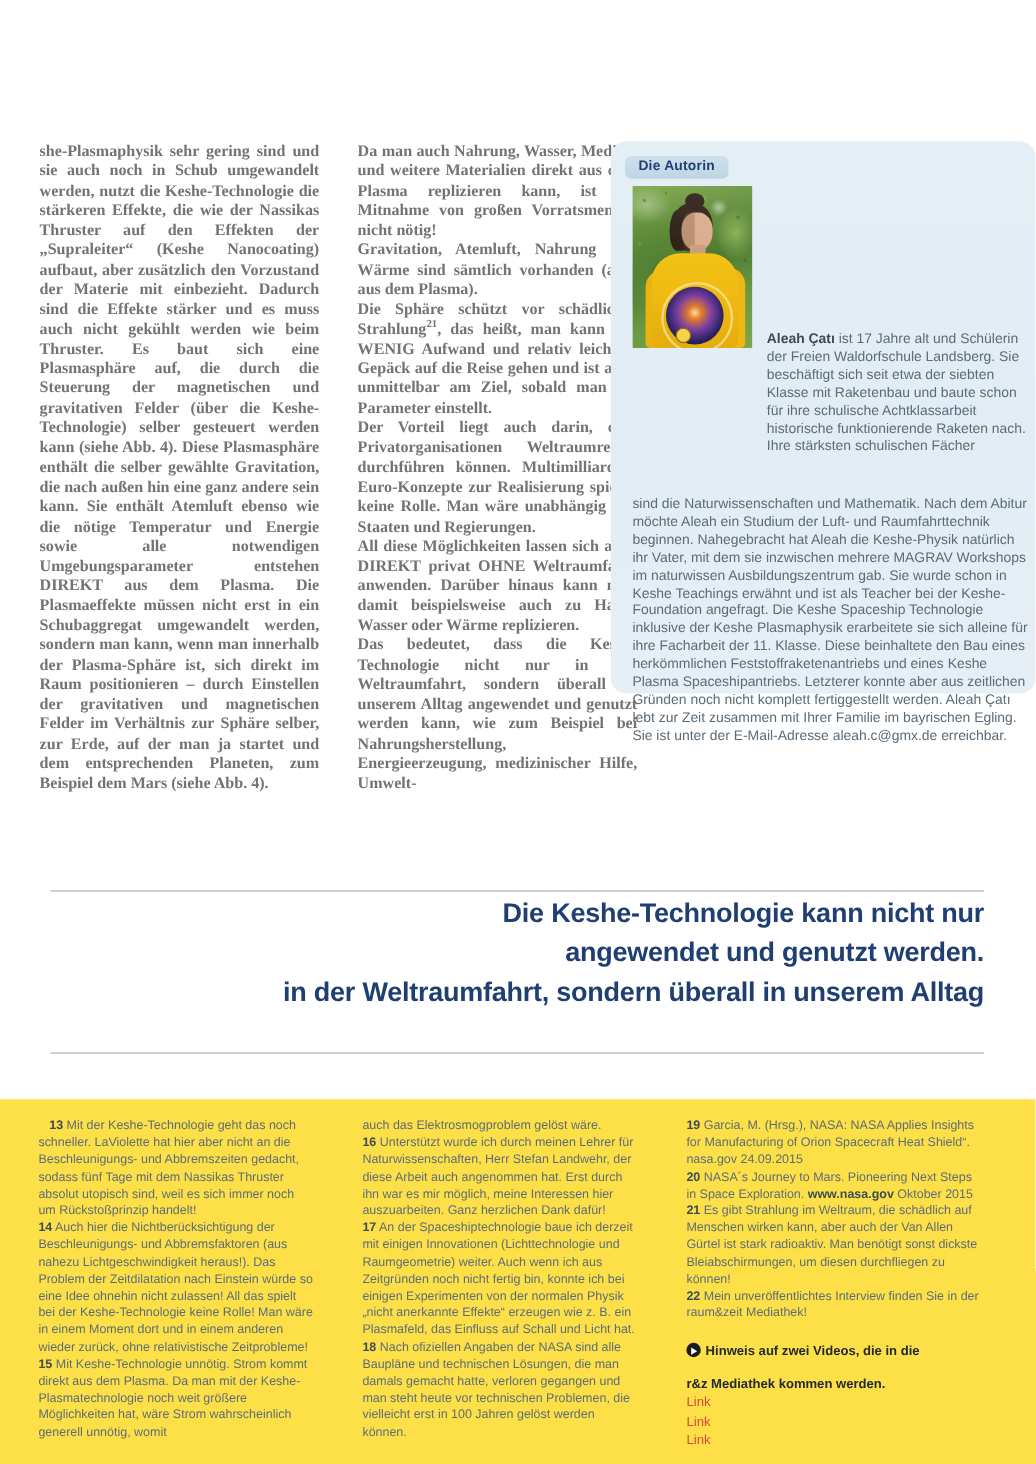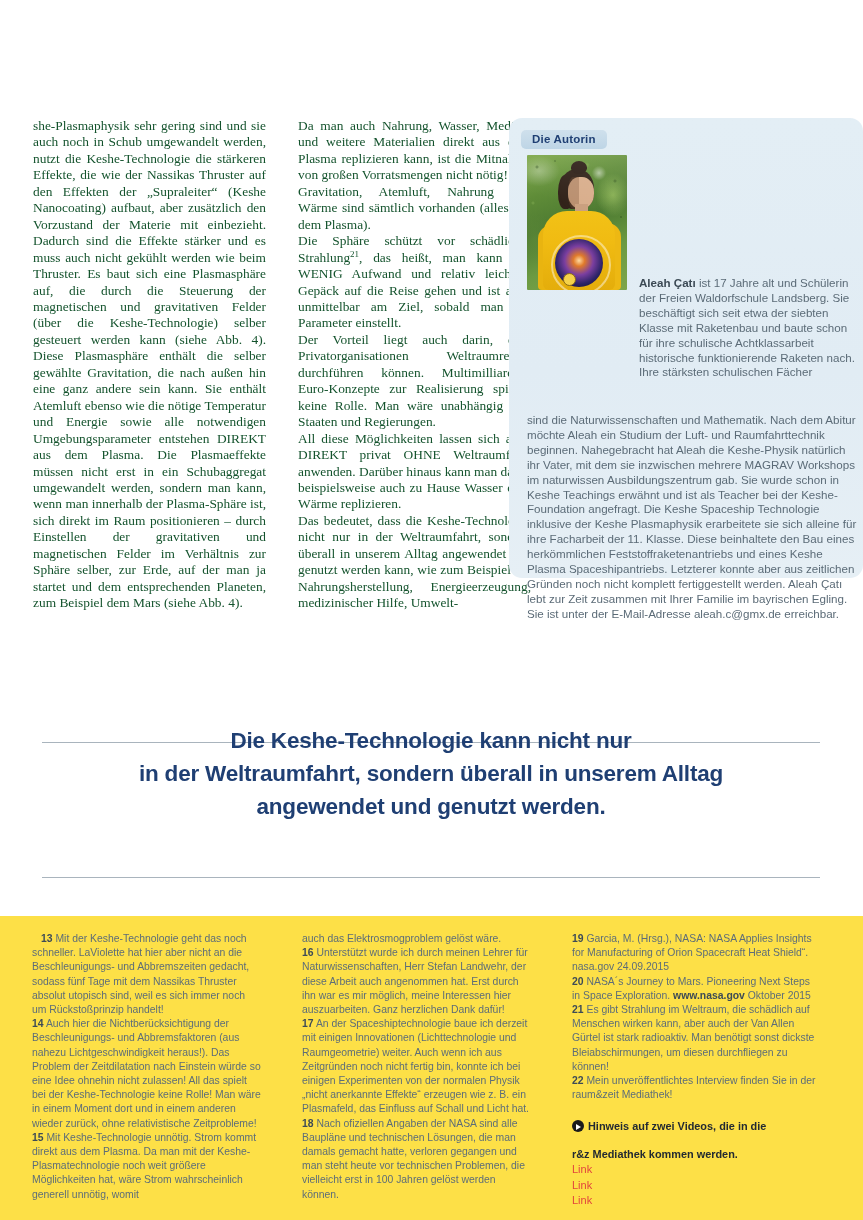--- a/index.html
+++ b/index.html
@@ -31,24 +31,25 @@
     height: 620px;
   }
 
   .col {
     position: absolute;
     top: 0;
     width: 233px;
     font-family: "Liberation Serif", serif;
     font-size: 13.4px;
     line-height: 16.45px;
-    color: #14532d;
+    color: #737373;
     text-align: justify;
     -webkit-hyphens: none;
     hyphens: none;
+    font-weight: bold;
   }
   .col p {
     margin: 0;
   }
   .col-1 { left: 0; }
   .col-2 { left: 265px; }
   .col-3 { left: 530px; width: 237px; }
 
   .col-3.lower {
     top: 494px;
@@ -251,23 +252,23 @@
     position: absolute;
     height: 1px;
     background: #a9b4bd;
   }
   .rule-top { left: 42px; top: 742px; width: 778px; }
   .rule-bottom { left: 42px; top: 877px; width: 778px; }
 
   .pullquote {
     position: absolute;
     left: 42px;
-    top: 724px;
+    top: 744px;
     width: 778px;
-    text-align: center;
+    text-align: right;
     font-family: "Liberation Sans", sans-serif;
     font-weight: bold;
     font-size: 22.5px;
     line-height: 33px;
     color: #1f3f73;
     letter-spacing: -0.2px;
   }
 
   
   .footnotes {
@@ -379,22 +380,22 @@
     </div>
 
     <div class="author-text"><b>Aleah Çatı</b><span> ist 17 Jahre alt und Schülerin der Freien Waldorfschule Landsberg. Sie beschäftigt sich seit etwa der siebten Klasse mit Raketenbau und baute schon für ihre schulische Achtklassarbeit historische funktionierende Raketen nach. Ihre stärksten schulischen Fächer</span></div>
 
     <div class="author-text-wide">sind die Naturwissenschaften und Mathematik. Nach dem Abitur möchte Aleah ein Studium der Luft- und Raumfahrttechnik beginnen. Nahegebracht hat Aleah die Keshe-Physik natürlich ihr Vater, mit dem sie inzwischen mehrere MAGRAV Workshops im naturwissen Ausbildungszentrum gab. Sie wurde schon in Keshe Teachings erwähnt und ist als Teacher bei der Keshe-Foundation angefragt. Die Keshe Spaceship Technologie inklusive der Keshe Plasmaphysik erarbeitete sie sich alleine für ihre Facharbeit der 11. Klasse. Diese beinhaltete den Bau eines herkömmlichen Feststoffraketenantriebs und eines Keshe Plasma Spaceshipantriebs. Letzterer konnte aber aus zeitlichen Gründen noch nicht komplett fertiggestellt werden. Aleah Çatı lebt zur Zeit zusammen mit Ihrer Familie im bayrischen Egling. Sie ist unter der E-Mail-Adresse aleah.c@gmx.de erreichbar.</div>
   </div>
 
   <div class="rule rule-top"></div>
   <div class="pullquote">
     <div>Die Keshe-Technologie kann nicht nur</div>
+    <div>angewendet und genutzt werden.</div>
     <div>in der Weltraumfahrt, sondern überall in unserem Alltag</div>
-    <div>angewendet und genutzt werden.</div>
   </div>
   <div class="rule rule-bottom"></div>
 
   <div class="footnotes">
 
     <div class="fn-col fn-c1">
       <p class="fn-first"><b>13</b><span> Mit der Keshe-Technologie geht das noch schneller. LaViolette hat hier aber nicht an die Beschleunigungs- und Abbremszeiten gedacht, sodass fünf Tage mit dem Nassikas Thruster absolut utopisch sind, weil es sich immer noch um Rückstoßprinzip handelt!</span></p>
       <p><b>14</b><span> Auch hier die Nichtberücksichtigung der Beschleunigungs- und Abbremsfaktoren (aus nahezu Lichtgeschwindigkeit heraus!). Das Problem der Zeitdilatation nach Einstein würde so eine Idee ohnehin nicht zulassen! All das spielt bei der Keshe-Technologie keine Rolle! Man wäre in einem Moment dort und in einem anderen wieder zurück, ohne relativistische Zeitprobleme!</span></p>
       <p><b>15</b><span> Mit Keshe-Technologie unnötig. Strom kommt direkt aus dem Plasma. Da man mit der Keshe-Plasmatechnologie noch weit größere Möglichkeiten hat, wäre Strom wahrscheinlich generell unnötig, womit</span></p>
     </div>

